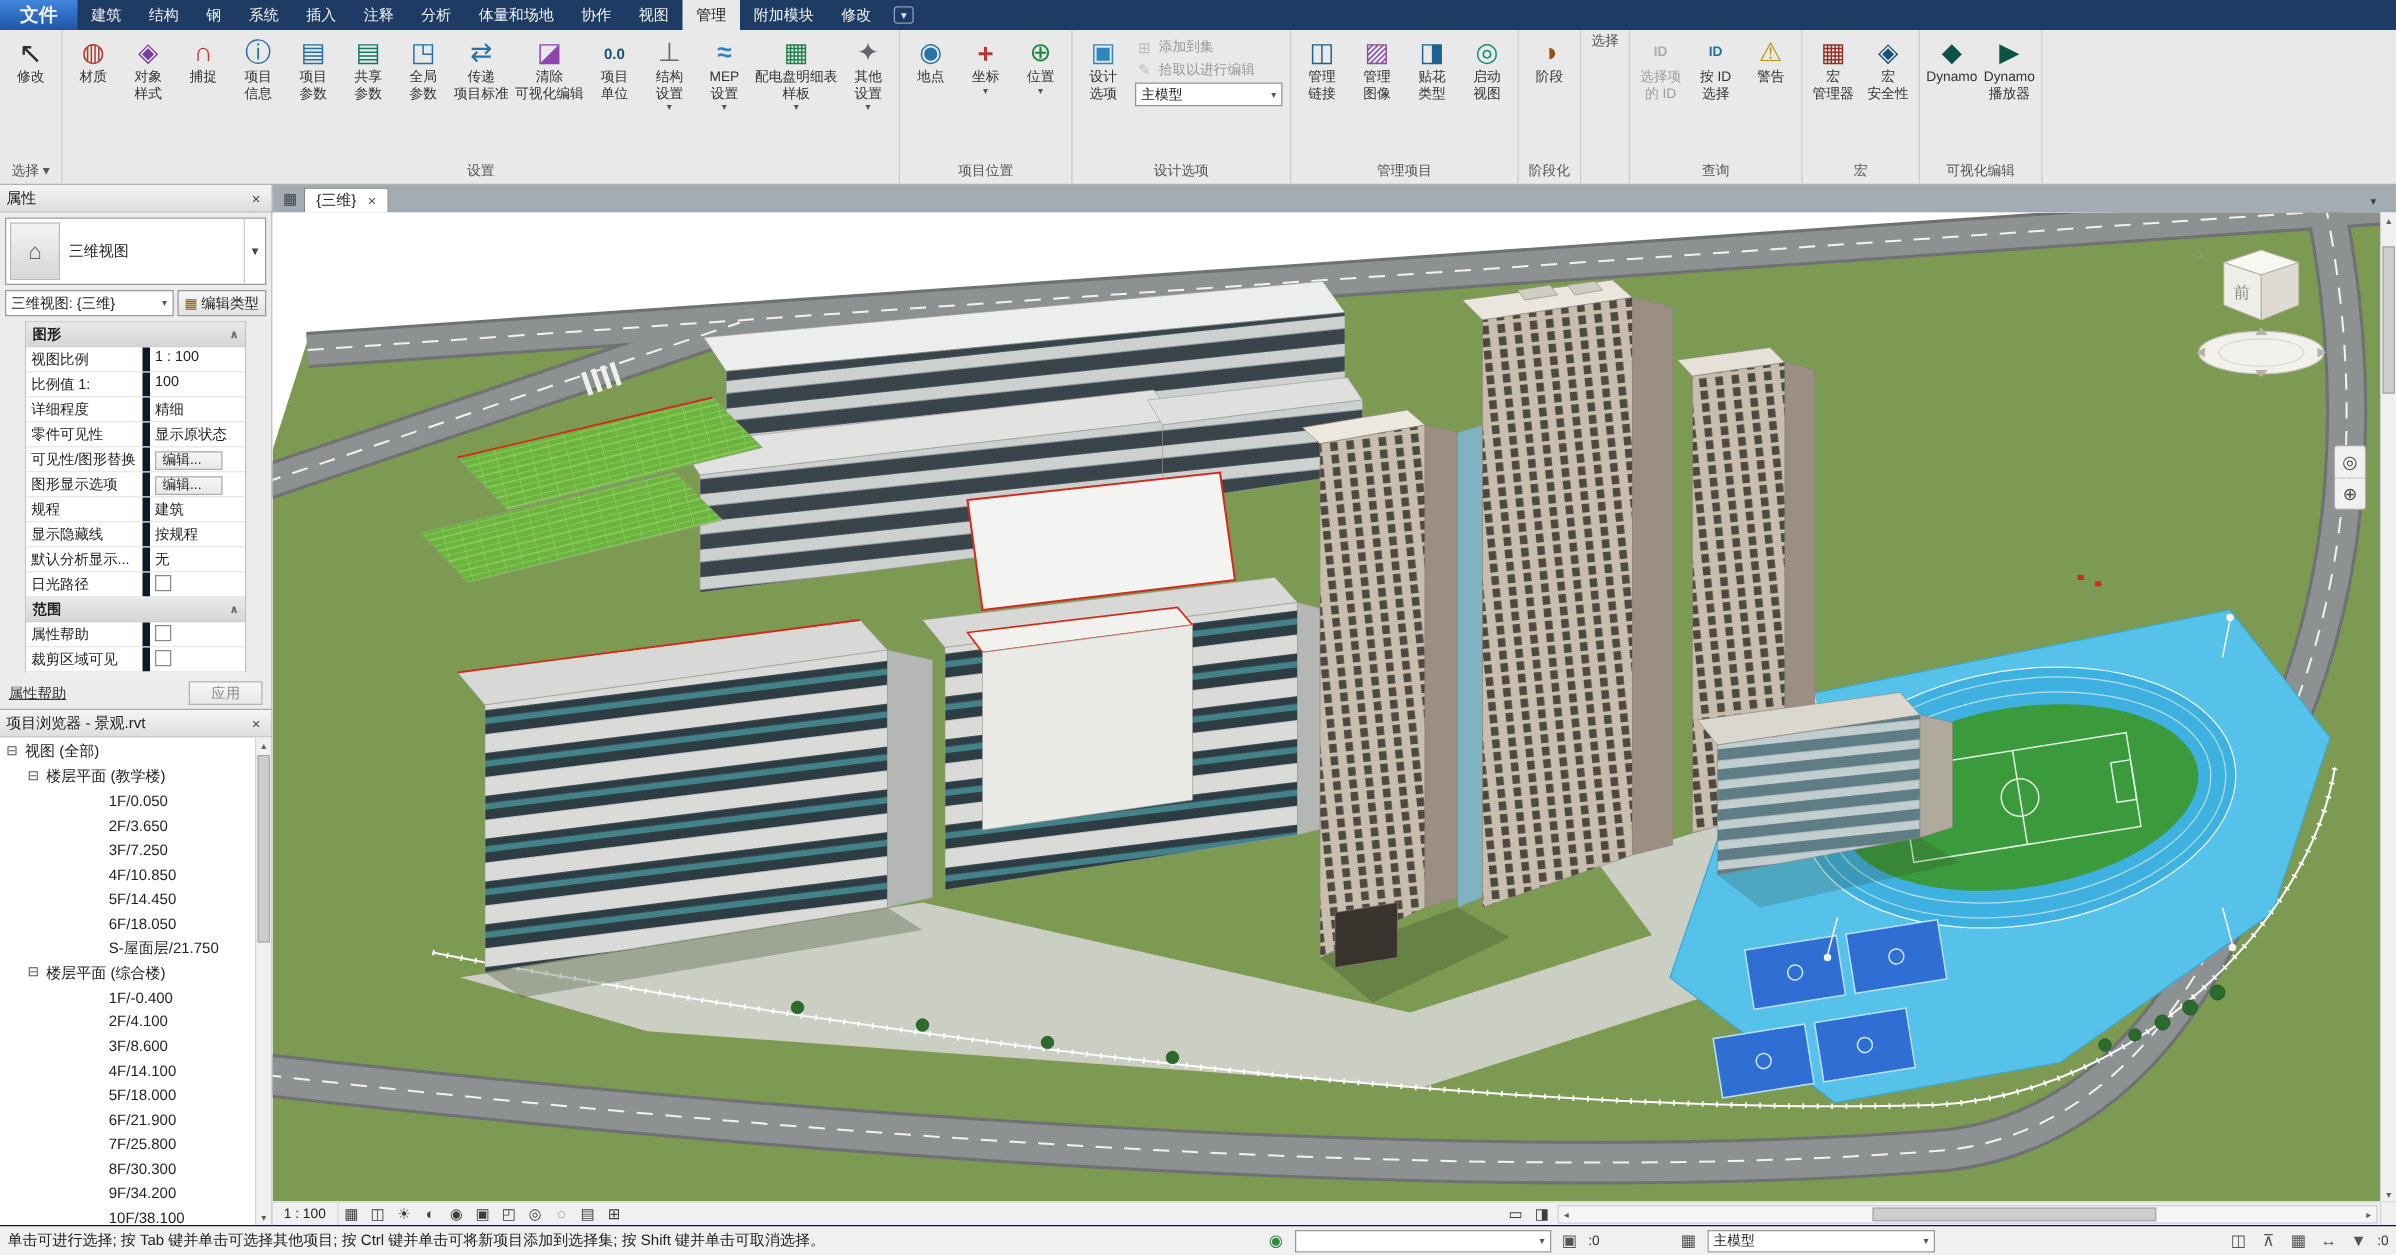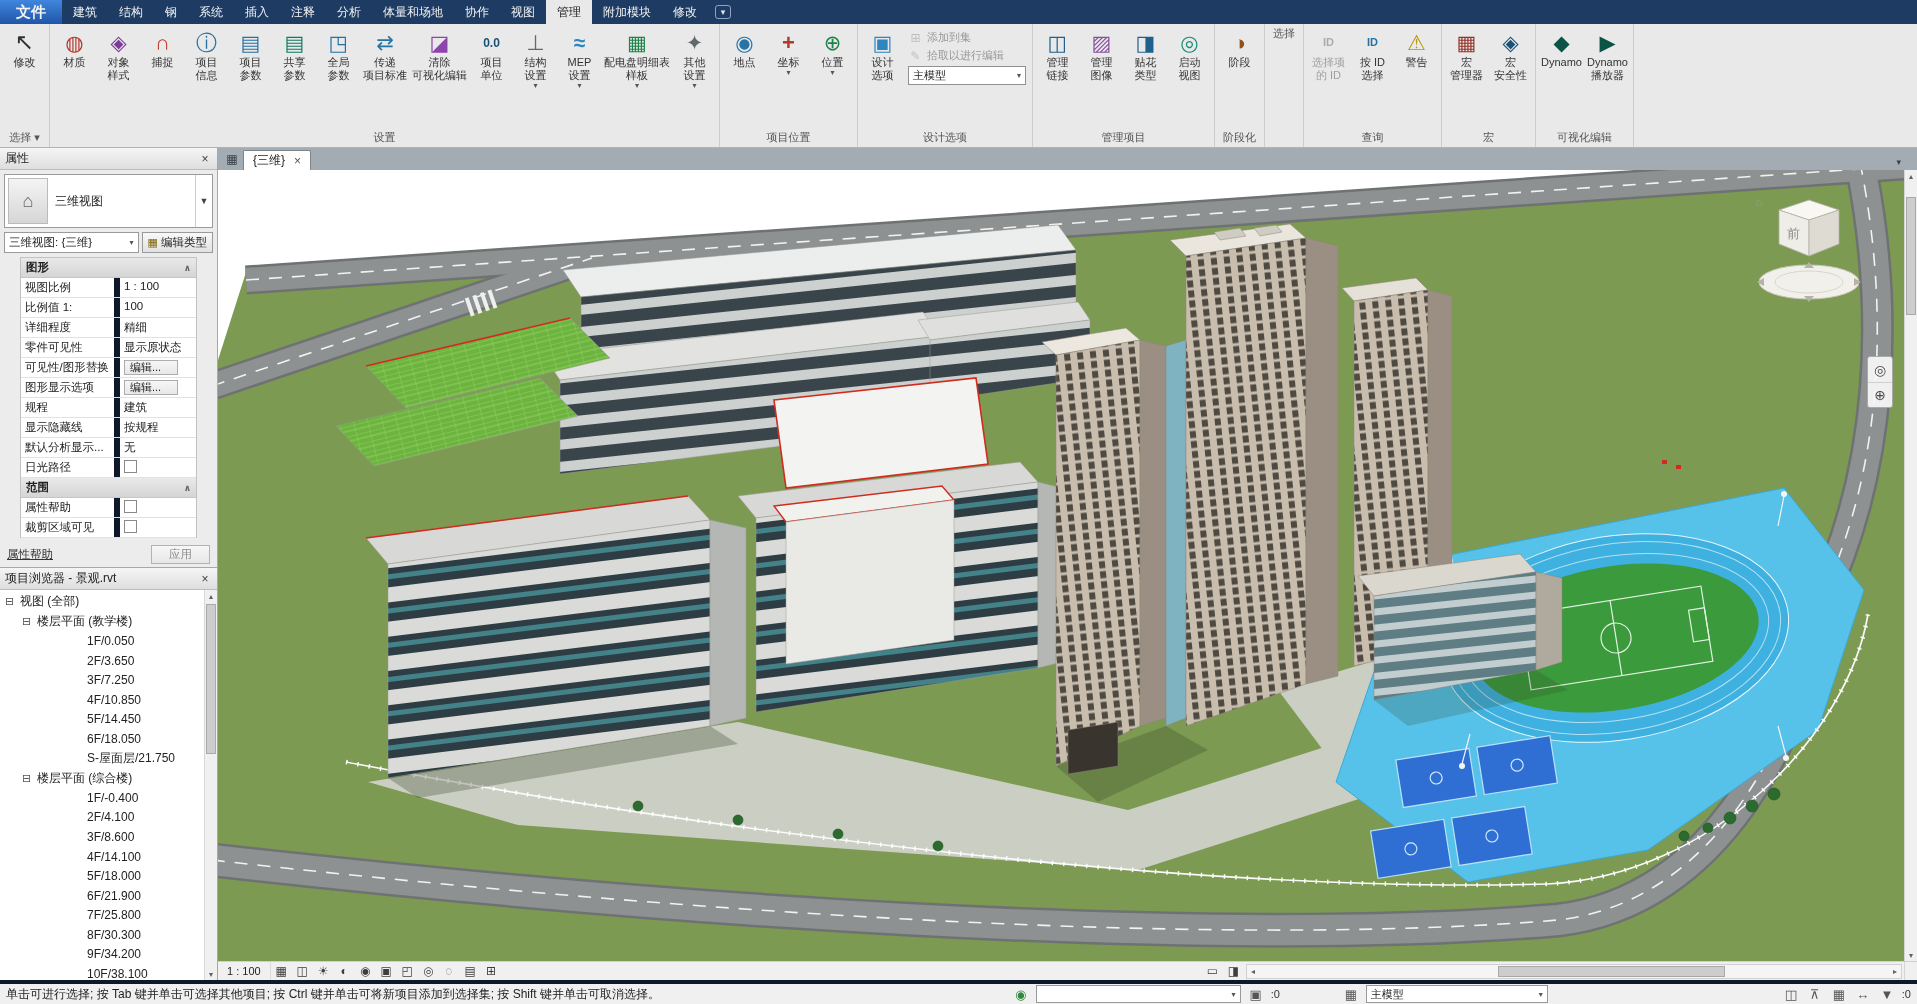--- a/index.html
+++ b/index.html
@@ -129,21 +129,21 @@
 .scale-btn{padding:0 9px;height:100%;display:flex;align-items:center;border-right:1px solid #dcdcdc;white-space:nowrap}
 .vc-icon{width:21px;height:17px;display:flex;align-items:center;justify-content:center;color:#3d3d3d;font-size:12px}
 .vc-spacer{flex:1}
 .hscroll{width:656px;height:15px;margin:0 2px;background:#f5f5f5;border:1px solid #d0d0d0;display:flex;align-items:center;position:relative}
 .hscroll .scroll-arrow{width:12px;height:100%}
 .hscroll .track{flex:1;position:relative;height:100%}
 .hscroll .thumb{position:absolute;top:1px;bottom:1px;left:38%;width:36%;background:#cdcdcd;border:1px solid #a8a8a8}
 .corner{width:13px;height:100%;background:#f0f0f0;border-left:1px solid #d5d5d5}
 
 
-.statusbar{position:relative;height:24px;background:#f0f0f0;border-top:4px solid #0f172a;display:flex;align-items:center;padding:0 6px;font-size:12px}
+.statusbar{position:relative;height:24px;background:#f0f0f0;border-top:1px solid #0f172a;display:flex;align-items:center;padding:0 6px;font-size:12px}
 .sb-right{position:absolute;right:6px;top:0;bottom:0;display:flex;align-items:center;gap:6px}
 .sb-icon{width:18px;height:18px;display:flex;align-items:center;justify-content:center;color:#555;font-size:13px}
 .sb-icon.globe{color:#2e8b3d}
 .sb-combo{height:18px;border:1px solid #999;background:#fff;display:flex;align-items:center;padding:0 4px;font-size:11px}
 .sb-combo .combo-arrow{margin-left:auto;font-size:8px;color:#555;padding-left:6px}
 .sb-combo.worksets{width:205px}
 .sb-combo.options{width:182px;margin-right:228px}
 .sb-badge{font-size:11px;color:#333;margin-right:56px}
 .sb-badge.last{margin-right:0}
 </style>

